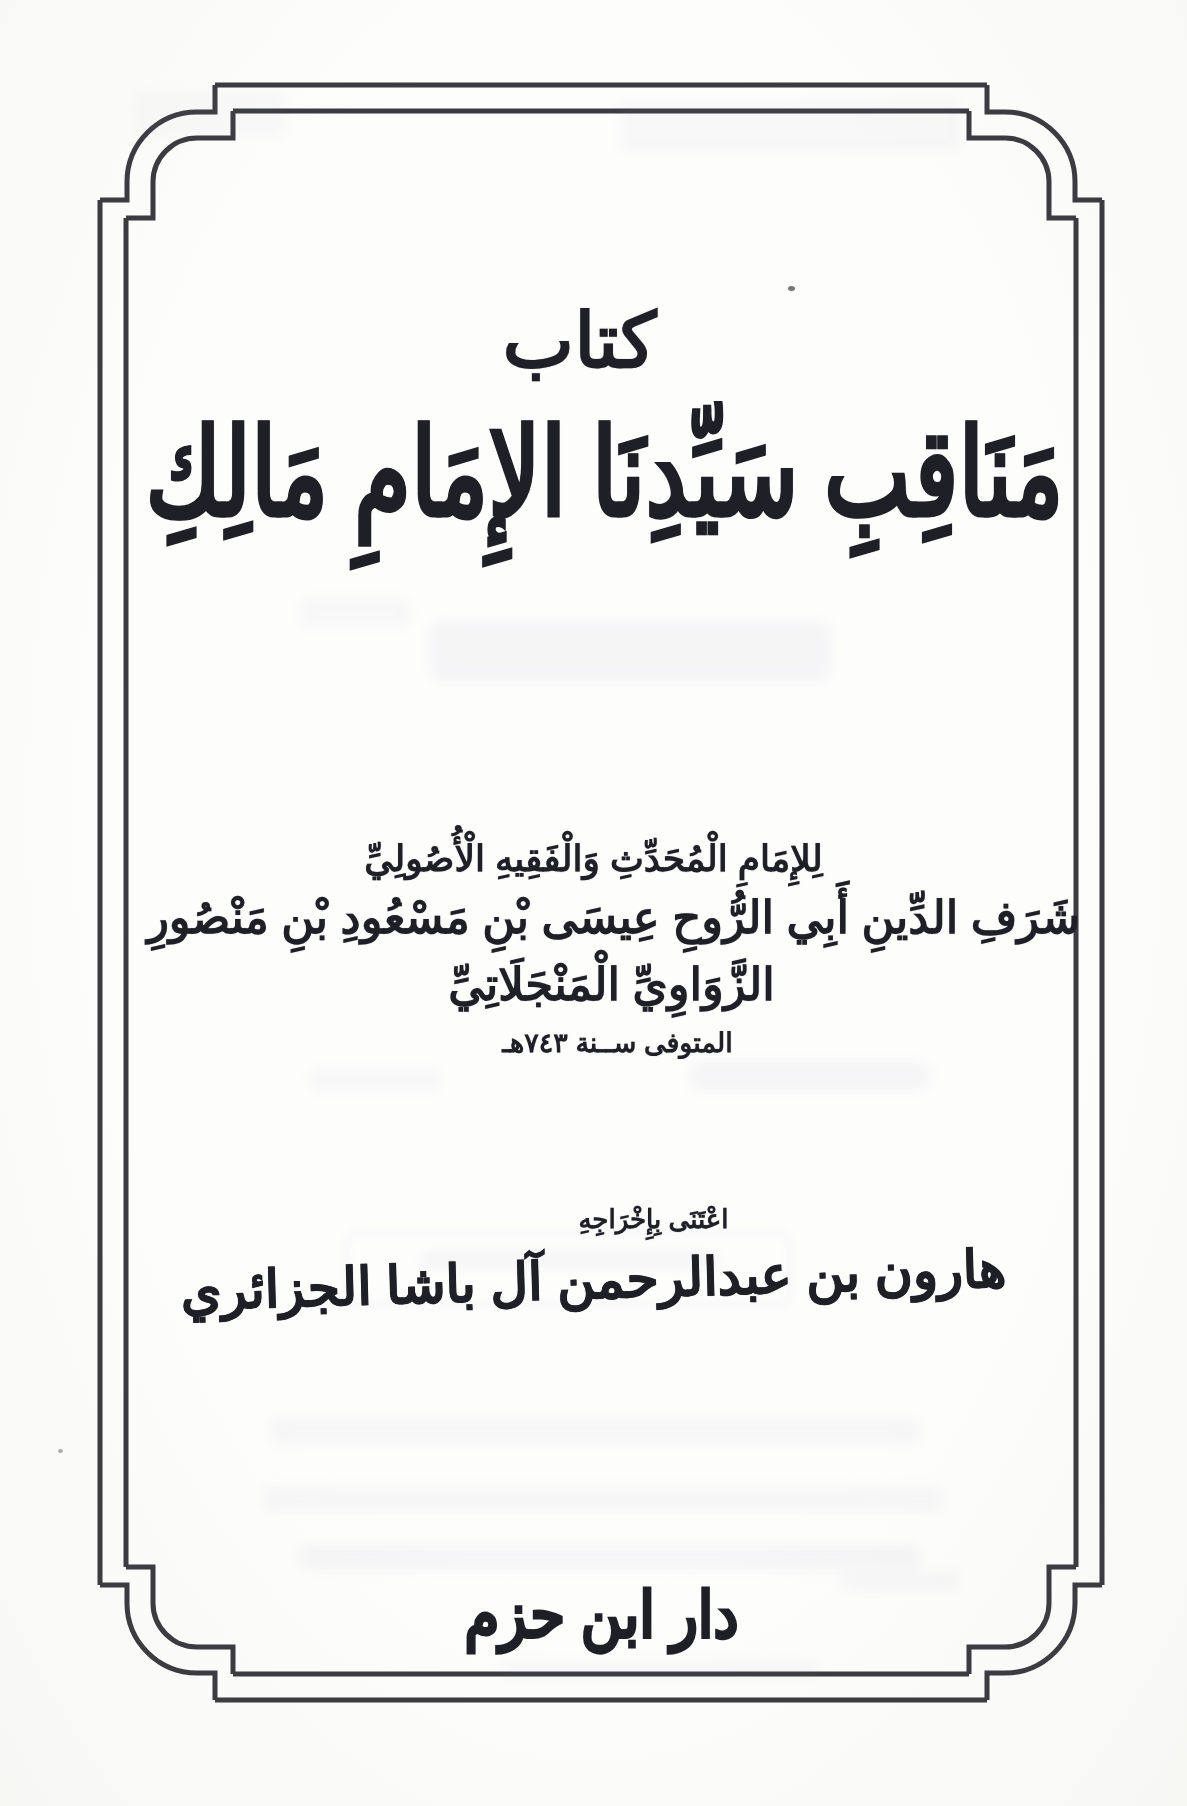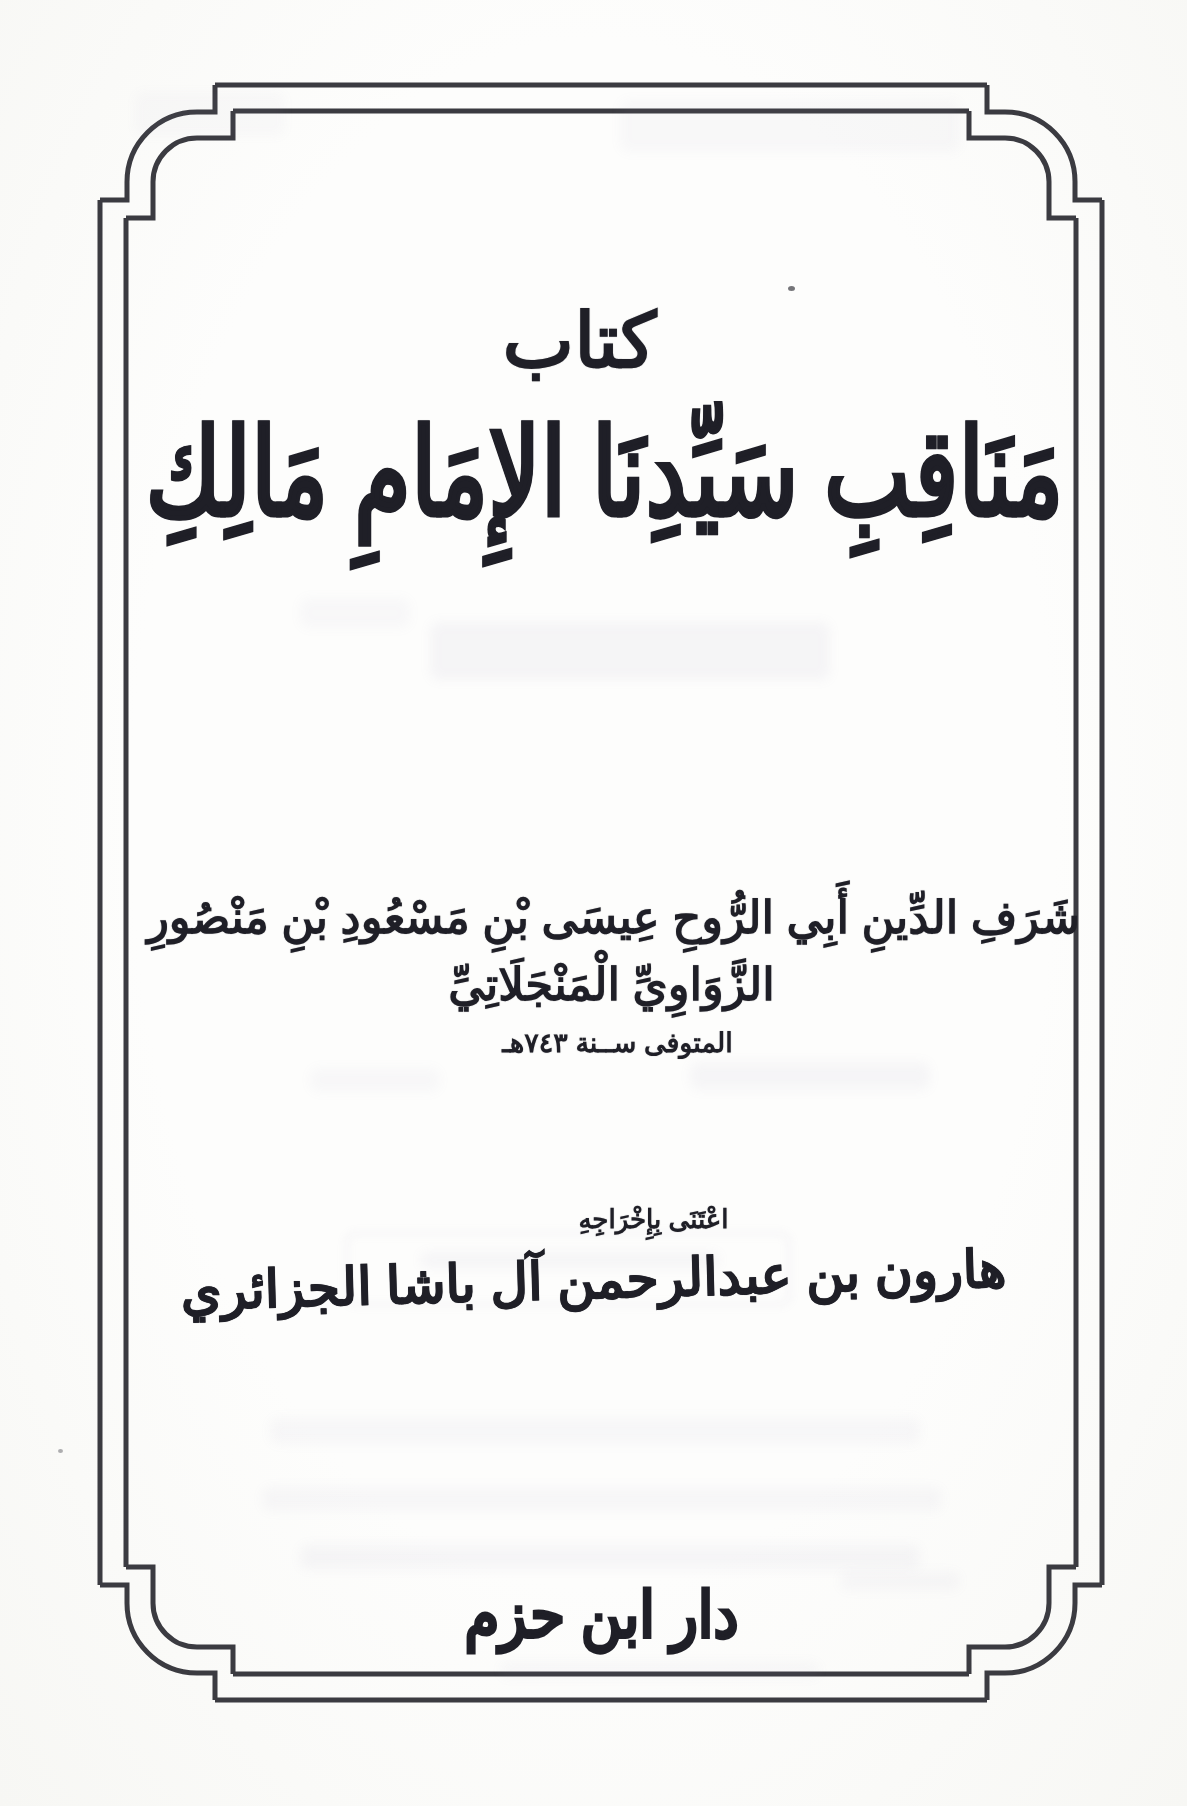--- a/index.html
+++ b/index.html
@@ -81,20 +81,21 @@
   <div class="smudge" style="left:300px;top:1545px;width:620px;height:24px;opacity:.07;"></div>
   <div class="smudge" style="left:840px;top:1572px;width:120px;height:18px;opacity:.06;"></div>
   <div class="smudge" style="left:500px;top:1662px;width:320px;height:16px;opacity:.05;"></div>
   <div class="speck" style="left:788px;top:286px;width:7px;height:5px;opacity:.7;"></div>
   <div class="speck" style="left:58px;top:1449px;width:5px;height:4px;opacity:.4;"></div>
 
   <div class="txt book-label">كتاب</div>
 
   <div class="txt main-title">مَنَاقِبِ سَيِّدِنَا الإِمَامِ مَالِكِ</div>
 
+  <div class="txt author-role">لِلإِمَامِ الْمُحَدِّثِ وَالْفَقِيهِ الْأُصُولِيِّ</div>
   <div class="txt author-name">شَرَفِ الدِّينِ أَبِي الرُّوحِ عِيسَى بْنِ مَسْعُودِ بْنِ مَنْصُورِ</div>
   <div class="txt author-nisba">الزَّوَاوِيِّ الْمَنْجَلَاتِيِّ</div>
   <div class="txt author-death">المتوفى ســنة ٧٤٣هـ</div>
 
   <div class="txt editor-intro">اعْتَنَى بِإِخْرَاجِهِ</div>
   <div class="txt editor-name">هارون بن عبدالرحمن آل باشا الجزائري</div>
 
   <div class="txt publisher-mark">دار ابن حزم</div>
 
 </div>

